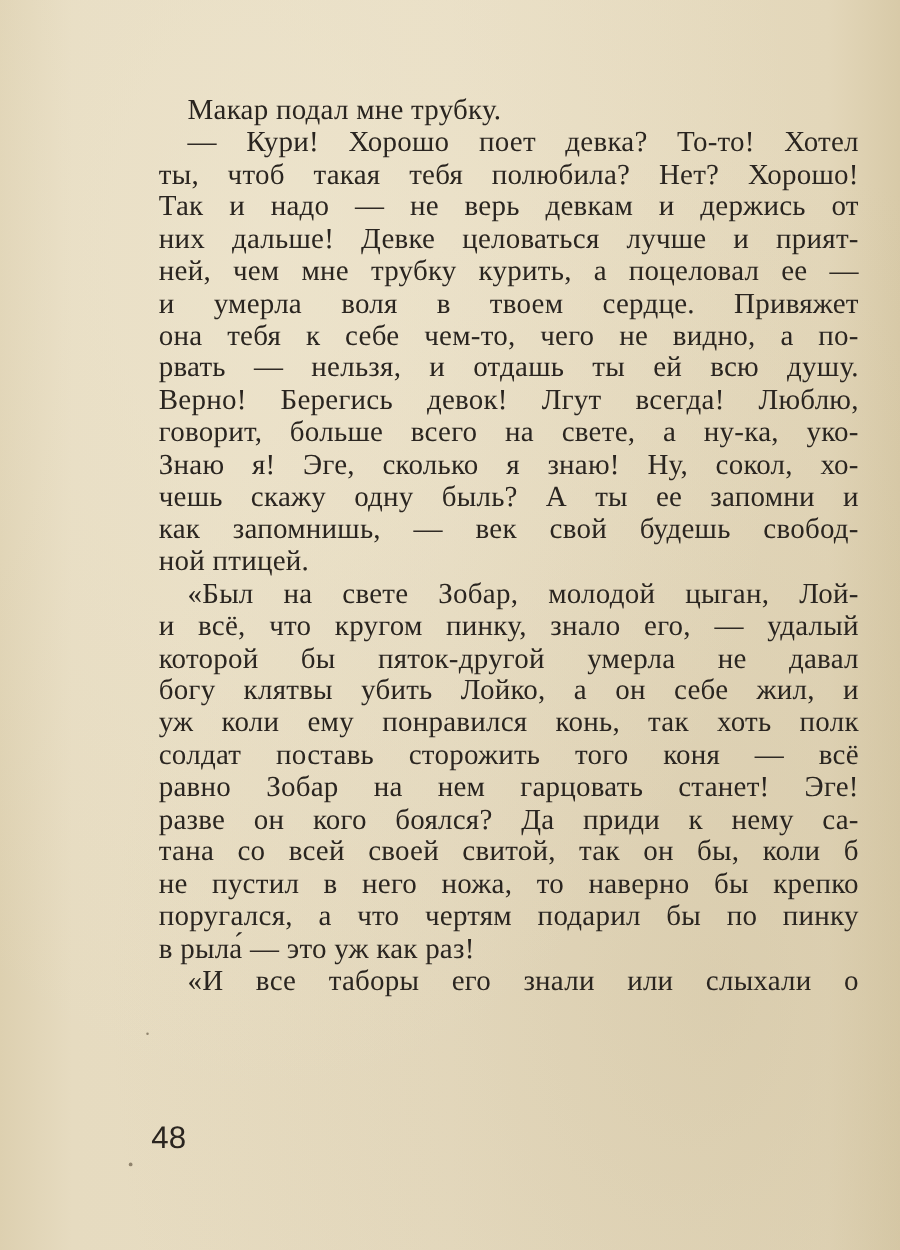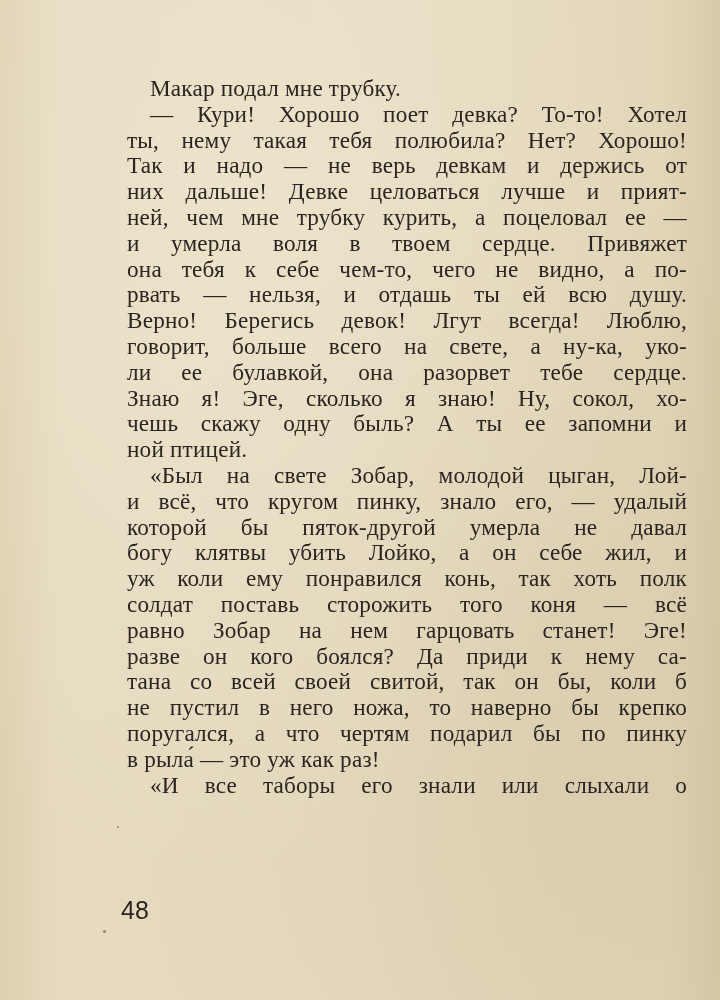--- a/index.html
+++ b/index.html
@@ -63,32 +63,32 @@
       opacity: 0.7;
     }
   </style>
 </head>
 <body>
 
 <div class="page">
   <div class="text-block">
     <span class="line indent last">Макар подал мне трубку.</span>
     <span class="line indent">— Кури! Хорошо поет девка? То-то! Хотел</span>
-    <span class="line">ты, нему такая тебя полюбила? Нет? Хорошо!</span>
+    <span class="line">ты, чтоб такая тебя полюбила? Нет? Хорошо!</span>
     <span class="line">Так и надо — не верь девкам и держись от</span>
     <span class="line">них дальше! Девке целоваться лучше и прият-</span>
     <span class="line">ней, чем мне трубку курить, а поцеловал ее —</span>
     <span class="line">и умерла воля в твоем сердце. Привяжет</span>
     <span class="line">она тебя к себе чем-то, чего не видно, а по-</span>
     <span class="line">рвать — нельзя, и отдашь ты ей всю душу.</span>
     <span class="line">Верно! Берегись девок! Лгут всегда! Люблю,</span>
     <span class="line">говорит, больше всего на свете, а ну-ка, уко-</span>
-    <span class="line">ли ее булавкой, она разорвет тебе сердце.</span>
     <span class="line">Знаю я! Эге, сколько я знаю! Ну, сокол, хо-</span>
     <span class="line">чешь скажу одну быль? А ты ее запомни и</span>
+    <span class="line">как запомнишь, — век свой будешь свобод-</span>
     <span class="line last">ной птицей.</span>
     <span class="line indent">«Был на свете Зобар, молодой цыган, Лой-</span>
     <span class="line">и всё, что кругом пинку, знало его, — удалый</span>
     <span class="line">которой бы пяток-другой умерла не давал</span>
     <span class="line">богу клятвы убить Лойко, а он себе жил, и</span>
     <span class="line">уж коли ему понравился конь, так хоть полк</span>
     <span class="line">солдат поставь сторожить того коня — всё</span>
     <span class="line">равно Зобар на нем гарцовать станет! Эге!</span>
     <span class="line">разве он кого боялся? Да приди к нему са-</span>
     <span class="line">тана со всей своей свитой, так он бы, коли б</span>

